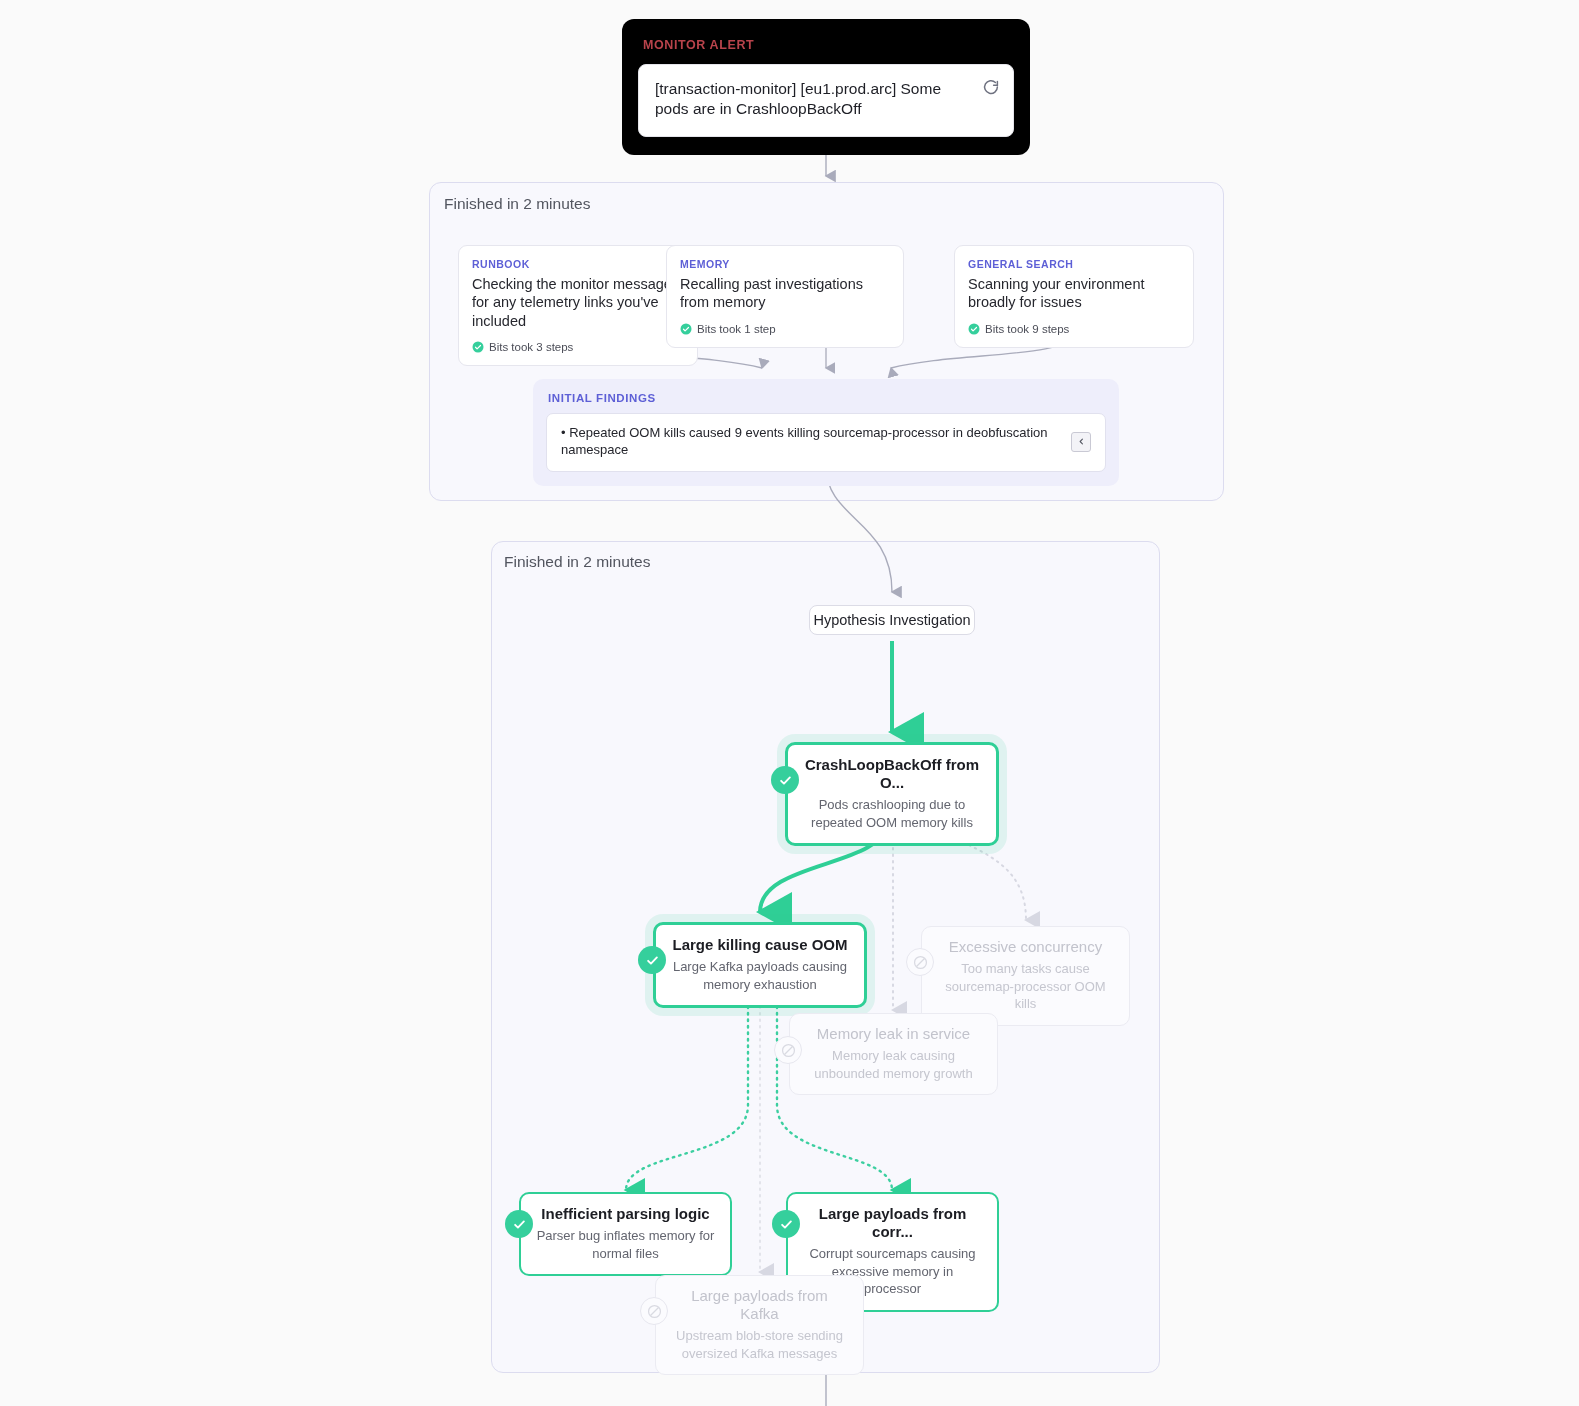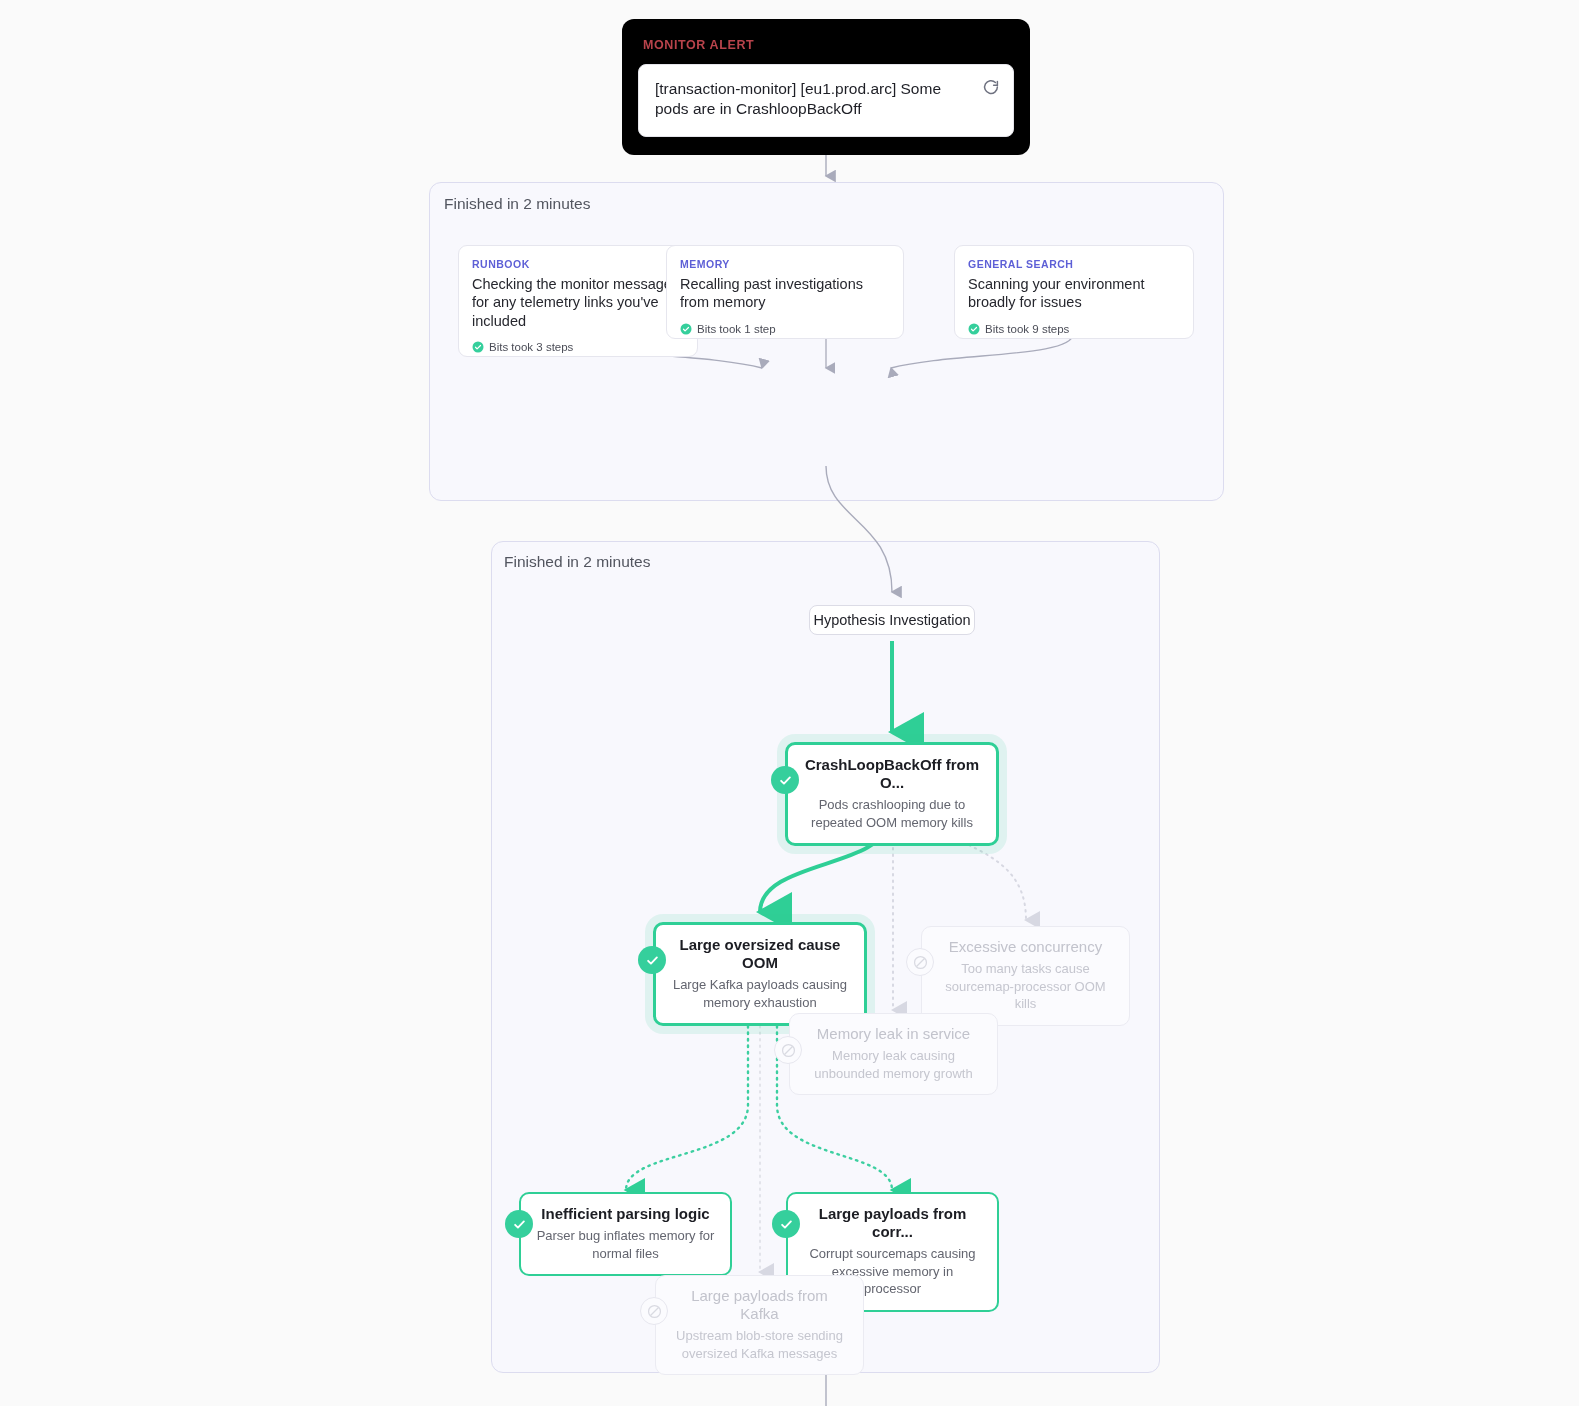--- a/index.html
+++ b/index.html
@@ -66,21 +66,21 @@
   }
   #panel-1 .panel-title { left: 14px; top: 12px; }
   #panel-2 .panel-title { left: 12px; top: 11px; }
 
   
   .tool-card {
     position: absolute;
     background: #ffffff;
     border: 1px solid #e6e6ee;
     border-radius: 9px;
-    padding: 12px 13px 3px 13px;
+    padding: 12px 13px 12px 13px;
     z-index: 3;
   }
   .tool-kind {
     color: #5d5fd6;
     font-size: 10.5px;
     font-weight: bold;
     letter-spacing: .5px;
     margin-bottom: 5px;
   }
   .tool-desc {
@@ -266,41 +266,52 @@
       <span class="mini-check">
         <svg viewBox="0 0 24 24" fill="#35cf9c">
             <circle cx="12" cy="12" r="11"></circle>
             <path d="M7 12.5l3.2 3.2L17 9" stroke="#fff" stroke-width="2.4" fill="none" stroke-linecap="round" stroke-linejoin="round"></path>
           </svg>
       </span>
       <span>Bits took 9 steps</span>
     </div>
   </div>
 
+  <div class="findings">
+    <div class="findings-label">INITIAL FINDINGS</div>
+    <div class="findings-box">
+      <div class="findings-text">• Repeated OOM kills caused 9 events killing sourcemap-processor in deobfuscation namespace</div>
+      <span class="code-btn">
+        <svg viewBox="0 0 24 24" fill="none" stroke="currentColor" stroke-width="2.4" stroke-linecap="round" stroke-linejoin="round" style="width:11px;height:11px;">
+          <path d="M14 7l-5 5 5 5"></path>
+        </svg>
+      </span>
+    </div>
+  </div>
 
   <div class="panel" id="panel-2">
     <div class="panel-title">Finished in 2 minutes</div>
   </div>
 
   <div class="pill">
     <span>Hypothesis Investigation</span>
   </div>
 
   <div class="hyp active" style="left:785px; top:742px; width:214px;">
     <div class="hyp-title">CrashLoopBackOff from O...</div>
     <div class="hyp-sub">Pods crashlooping due to repeated OOM memory kills</div>
   </div>
   <div class="badge ok" style="left:771px; top:766px;">
     <svg viewBox="0 0 24 24" fill="none" stroke="currentColor" stroke-width="3" stroke-linecap="round" stroke-linejoin="round">
         <path d="M5 12.5l4.5 4.5L19 7"></path>
       </svg>
   </div>
 
   <div class="hyp active" style="left:653px; top:922px; width:214px;">
-    <div class="hyp-title">Large oversized cause OOM</div>
+    <div class="hyp-title">Large killing cause OOM</div>
     <div class="hyp-sub">Large Kafka payloads causing memory exhaustion</div>
   </div>
   <div class="badge ok" style="left:638px; top:946px;">
     <svg viewBox="0 0 24 24" fill="none" stroke="currentColor" stroke-width="3" stroke-linecap="round" stroke-linejoin="round">
         <path d="M5 12.5l4.5 4.5L19 7"></path>
       </svg>
   </div>
 
   <div class="hyp muted" style="left:921px; top:926px; width:209px;">
     <div class="hyp-title">Excessive concurrency</div>

